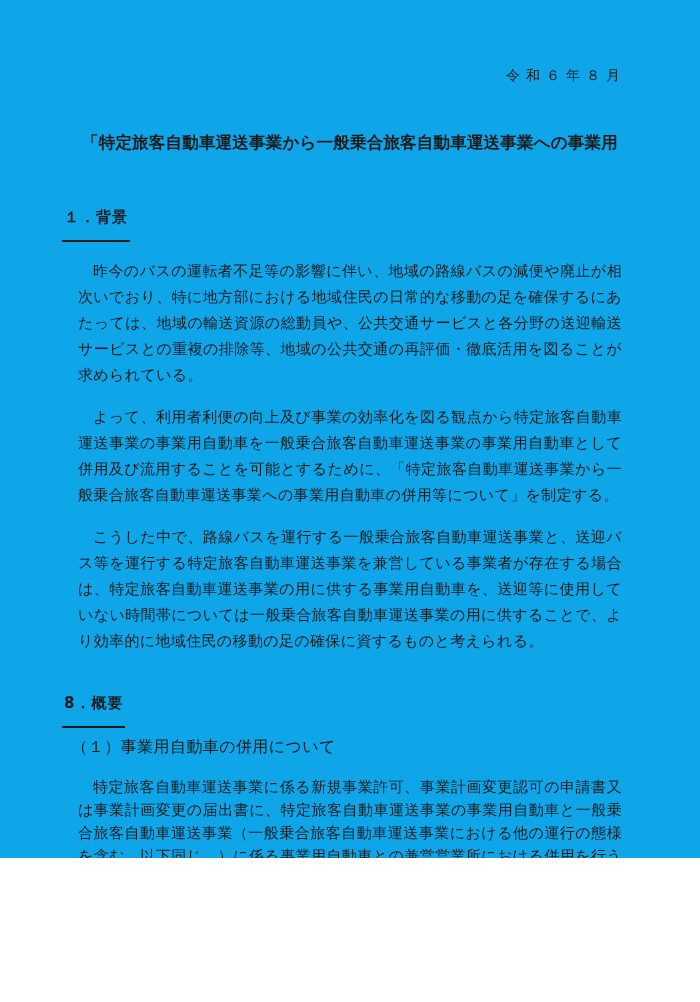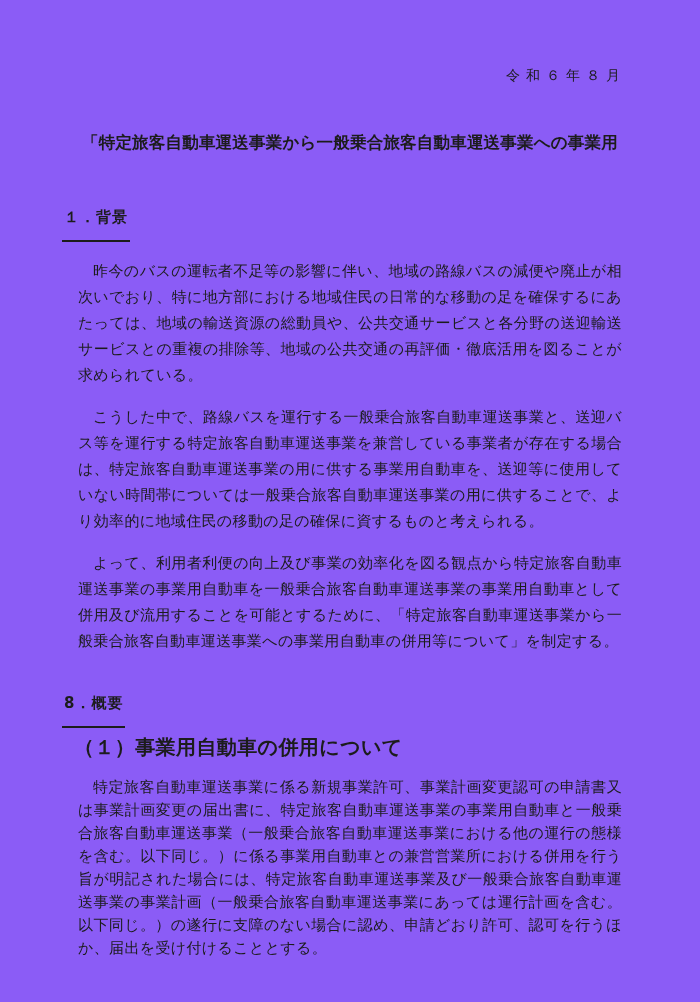--- a/index.html
+++ b/index.html
@@ -3,23 +3,23 @@
 <meta charset="utf-8">
 <style>
   html, body {
     margin: 0;
     padding: 0;
     background: #ffffff;
   }
   .page {
     position: relative;
     width: 700px;
-    height: 1002px;
+    height: 858px;
     margin: 0 auto;
-    background: #8b5cf6;
+    background: #0ea5e9;
     color: #1c1c1c;
     font-family: "DejaVu Sans", sans-serif;
     overflow: hidden;
     box-sizing: border-box;
     padding: 64px 62px 0 62px;
   }
   
   .doc-header {
     text-align: right;
     padding-right: 12px;
@@ -52,25 +52,24 @@
     font-weight: bold;
     letter-spacing: 1px;
     margin-bottom: 6px;
   }
   .sec-heading .underlined {
     display: inline-block;
     border-bottom: 2px solid #1c1c1c;
     padding: 0 2px 13px 2px;
   }
   .sub-heading {
-    font-size: 20px;
+    font-size: 16px;
     line-height: 26px;
     letter-spacing: 0.4px;
     text-indent: 0.6em;
-    font-weight: bold;
   }
   .para {
     margin: 16px;
     font-size: 15px;
     line-height: 26px;
     letter-spacing: 0.35px;
     text-align: justify;
     text-indent: 1em;
     text-justify: inter-ideograph;
   }
@@ -89,22 +88,22 @@
 
   <div class="doc-title">
     <div class="t-line1">「特定旅客自動車運送事業から一般乗合旅客自動車運送事業への事業用</div>
   </div>
 
   <div class="section-1">
     <div class="sec-heading">
       <span class="underlined">１．背景</span>
     </div>
     <p class="para">昨今のバスの運転者不足等の影響に伴い、地域の路線バスの減便や廃止が相次いでおり、特に地方部における地域住民の日常的な移動の足を確保するにあたっては、地域の輸送資源の総動員や、公共交通サービスと各分野の送迎輸送サービスとの重複の排除等、地域の公共交通の再評価・徹底活用を図ることが求められている。</p>
+    <p class="para">よって、利用者利便の向上及び事業の効率化を図る観点から特定旅客自動車運送事業の事業用自動車を一般乗合旅客自動車運送事業の事業用自動車として併用及び流用することを可能とするために、「特定旅客自動車運送事業から一般乗合旅客自動車運送事業への事業用自動車の併用等について」を制定する。</p>
     <p class="para">こうした中で、路線バスを運行する一般乗合旅客自動車運送事業と、送迎バス等を運行する特定旅客自動車運送事業を兼営している事業者が存在する場合は、特定旅客自動車運送事業の用に供する事業用自動車を、送迎等に使用していない時間帯については一般乗合旅客自動車運送事業の用に供することで、より効率的に地域住民の移動の足の確保に資するものと考えられる。</p>
-    <p class="para">よって、利用者利便の向上及び事業の効率化を図る観点から特定旅客自動車運送事業の事業用自動車を一般乗合旅客自動車運送事業の事業用自動車として併用及び流用することを可能とするために、「特定旅客自動車運送事業から一般乗合旅客自動車運送事業への事業用自動車の併用等について」を制定する。</p>
   </div>
 
   <div class="section-2">
     <div class="sec-heading">
       <span class="underlined">8．概要</span>
     </div>
     <div class="sub-heading">（１）事業用自動車の併用について</div>
     <p class="para">特定旅客自動車運送事業に係る新規事業許可、事業計画変更認可の申請書又は事業計画変更の届出書に、特定旅客自動車運送事業の事業用自動車と一般乗合旅客自動車運送事業（一般乗合旅客自動車運送事業における他の運行の態様を含む。以下同じ。）に係る事業用自動車との兼営営業所における併用を行う旨が明記された場合には、特定旅客自動車運送事業及び一般乗合旅客自動車運送事業の事業計画（一般乗合旅客自動車運送事業にあっては運行計画を含む。以下同じ。）の遂行に支障のない場合に認め、申請どおり許可、認可を行うほか、届出を受け付けることとする。</p>
   </div>
 

